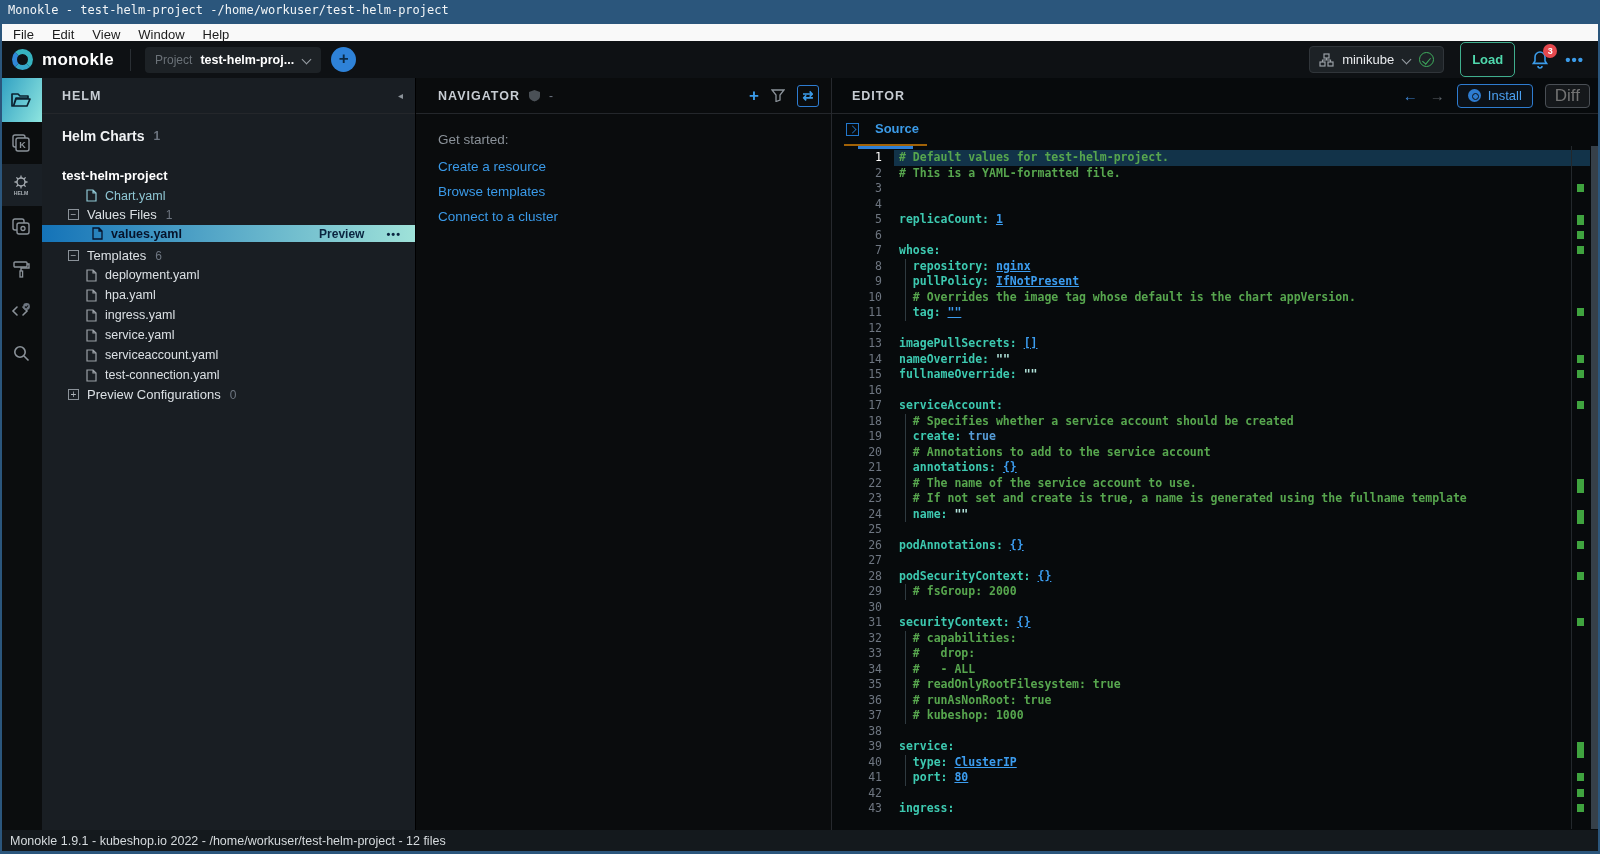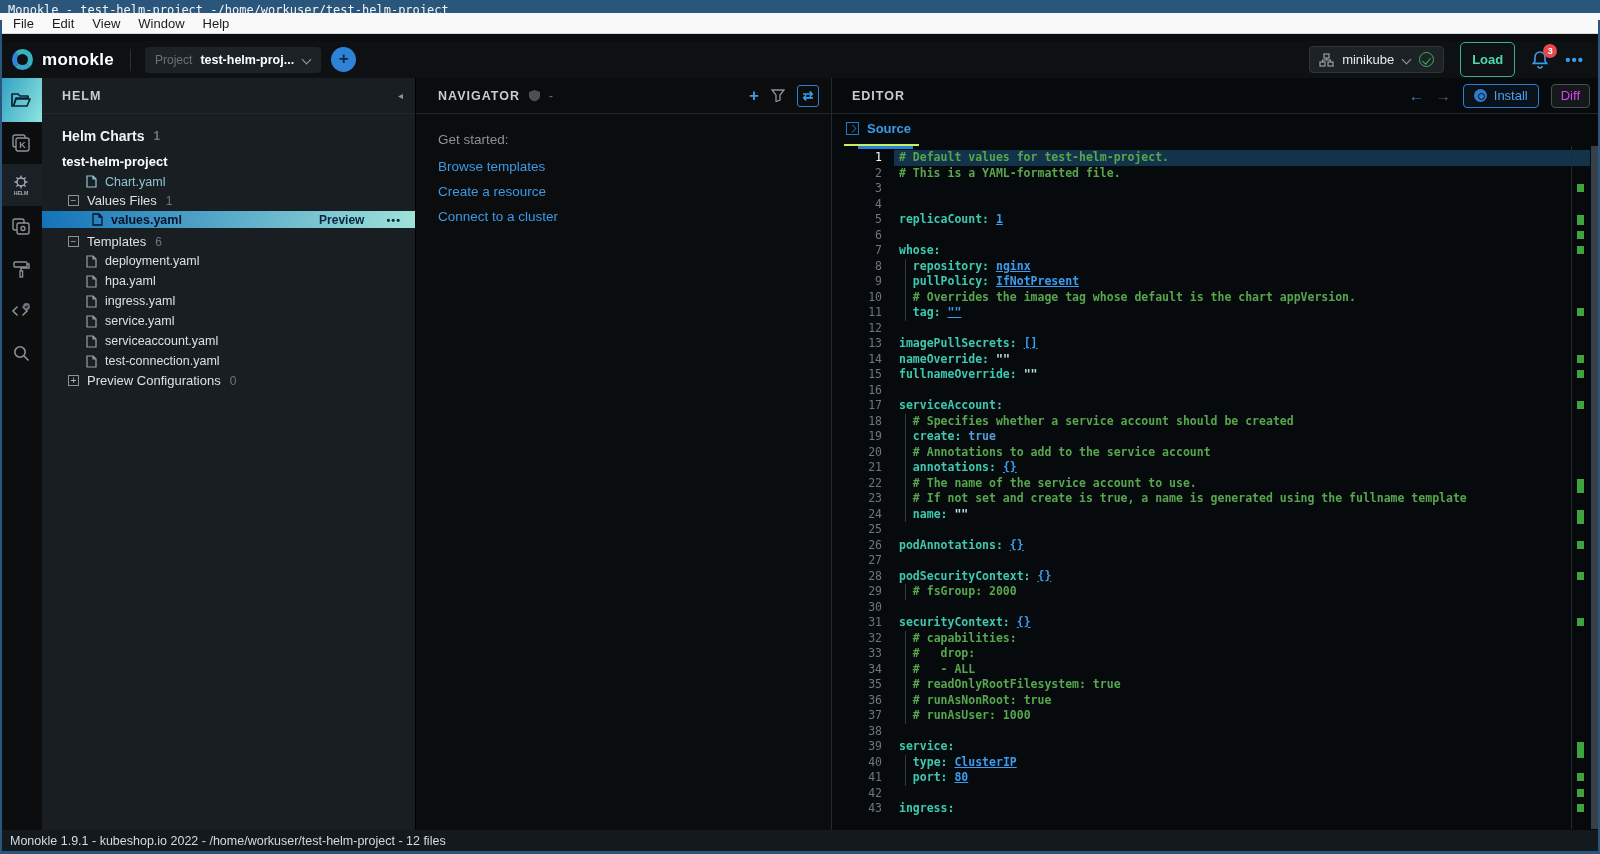--- a/index.html
+++ b/index.html
@@ -4,21 +4,21 @@
 <style>
   * { margin:0; padding:0; box-sizing:border-box; }
   html,body { background:#000; }
   body { font-family:"Liberation Sans", sans-serif; }
   .app { position:relative; width:1600px; height:854px; overflow:hidden; background:#0a0c0e; }
 
   
   .titlebar { position:absolute; top:0; left:0; width:1600px; height:32px; background:#2b567c;
               color:#f2f5f7; font-family:"DejaVu Sans Mono", monospace; font-size:12px;
               line-height:20px; padding-left:8px; }
-  .menubar { position:absolute; top:13px; left:0; width:1600px; height:21px; background:#f9f9f9;
+  .menubar { position:absolute; top:24px; left:0; width:1600px; height:21px; background:#f9f9f9;
              border-bottom:1px solid #d8d8d8; display:flex; align-items:center; padding-left:4px; }
   .menubar .mi { font-size:13px; color:#1b1b1b; padding:0 9px; height:21px; line-height:21px; cursor:default; }
 
   
   .toolbar { position:absolute; top:41px; left:0; width:1600px; height:37px; background:#0e1114;
              display:flex; align-items:center; }
   .brand { display:flex; align-items:center; gap:9px; padding:0 16px 0 12px; }
   .brand .ring { width:21px; height:21px; border-radius:50%; border:5px solid #36b3c0;
                  border-left-color:#2f86d8; border-bottom-color:#35a6c9; background:#0e1114; }
   .brand .bname { color:#fff; font-size:17px; font-weight:bold; letter-spacing:.3px; }
@@ -56,21 +56,21 @@
   .helm-panel { position:absolute; top:0; left:42px; width:373px; height:752px; background:#191e23; }
   .panel-head { height:36px; display:flex; align-items:center; border-bottom:1px solid #24272b; }
   .panel-title { color:#c7cdd3; font-size:12.5px; font-weight:bold; letter-spacing:1px; }
   .helm-panel .panel-head { padding:0 12px 0 20px; }
   .collapse-arrow { margin-left:auto; color:#8b9299; font-size:10px; cursor:pointer; }
 
   .tree { padding-top:10px; }
   .trow { display:flex; align-items:center; height:19px; color:#dbe0e4; font-size:12.5px; cursor:pointer; }
   .trow .cnt { color:#6e7681; margin-left:9px; font-size:12px; }
   .trow.r-charts { height:24px; padding-left:20px; font-size:14px; font-weight:bold; color:#f0f2f4; }
-  .trow.r-root { height:22px; padding-left:20px; font-size:13px; font-weight:bold; color:#fff; margin-top:2px;}
+  .trow.r-root { height:22px; padding-left:20px; font-size:13px; font-weight:bold; color:#fff; margin-top:16px;}
   .trow.r-file1 { padding-left:44px; color:#8fc7d4; }
   .trow.r-group { padding-left:26px; font-size:13px; }
   .trow.r-tfile { height:20px; padding-left:44px; }
   .pmbox { width:11px; height:11px; border:1px solid #8b9299; margin-right:8px; color:#aeb4ba;
            font-size:10px; line-height:9px; text-align:center; flex:0 0 11px; }
   .ficon { margin-right:8px; flex:0 0 auto; display:flex; }
   .sel-row { height:17px; margin:1px 0; background:linear-gradient(90deg,#1473b8,#9fe2d9);
              display:flex; align-items:center; padding-left:50px; cursor:pointer; }
   .sel-row .fname { color:#06132b; font-weight:bold; font-size:12.5px; }
   .sel-row .ficon { color:#06132b; }
@@ -92,24 +92,24 @@
   .editor .panel-head { padding:0 10px 0 20px;gap:12px; }
   .ed-actions { margin-left:auto; display:flex; align-items:center; gap:12px; }
   .nav-arrow { font-size:15px; cursor:pointer; }
   .nav-arrow.back { color:#3b82d0; }
   .nav-arrow.fwd { color:#5a6066; }
   .install-btn { display:flex; align-items:center; gap:7px; border:1px solid #2e7cd0; border-radius:4px;
                  height:24px; padding:0 10px; color:#4ba0f0; font-size:13px; background:#0b1118; cursor:pointer; }
   .helm-dot { width:13px; height:13px; border-radius:50%; background:#2e7cd0; position:relative; }
   .helm-dot::before { content:""; position:absolute; left:4px; top:4px; width:5px; height:5px; border-radius:50%;
                       border:1.3px solid #0b1118; }
-  .diff-btn { border:1px solid #4a4f55; border-radius:4px; height:24px; padding:0 9px; color:#d946ef;
-              font-size:13px; background:#15181b; cursor:pointer; }
+  .diff-btn { border:1px solid #4a4f55; border-radius:4px; height:24px; padding:0 9px; color:#737373;
+              font-size:17px; background:#15181b; cursor:pointer; }
   .tabrow { height:32px; display:flex; align-items:flex-end; padding-left:12px; }
-  .tab { display:flex; align-items:center; gap:8px; padding:0 8px 8px 2px; border-bottom:2px solid #bef264; cursor:pointer; }
+  .tab { display:flex; align-items:flex-end; gap:16px; padding:0 8px 8px 2px; border-bottom:2px solid #a16207; cursor:pointer; }
   .tab .tlabel { color:#3b9be8; font-size:13px; font-weight:bold; }
   .src-icon { width:13px; height:13px; border:1.6px solid #2277cc; position:relative; }
   .src-icon::before { content:""; position:absolute; left:2px; top:2px; width:6px; height:6px;
                       border-right:1.6px solid #2277cc; border-bottom:1.6px solid #2277cc; transform:rotate(-45deg) scale(.8); }
 
   
   .code-area { position:relative; width:100%; height:683px; overflow:hidden;
                font-family:"DejaVu Sans Mono", monospace; font-size:11.5px; font-weight:600; }
   .top-drag { position:absolute; top:0; left:26px; width:55px; height:3px; background:#2e7fd6; }
   .code-lines { position:absolute; top:4px; left:0; right:0; }
@@ -352,22 +352,22 @@
           <span class="nav-plus">+</span>
           <svg width="14" height="13" viewBox="0 0 14 13">
             <path d="M1 1 h12 L9 6 v5 l-4 1.5 V6 Z" fill="none" stroke="#8b9299" stroke-width="1.3"></path>
           </svg>
           <span class="swap-btn">⇄</span>
         </div>
       </div>
       <div class="nav-body">
         <div class="get-started">Get started:</div>
         <div id="nav-links">
+            <a class="nav-link">Create a resource</a>
             <a class="nav-link">Browse templates</a>
-            <a class="nav-link">Create a resource</a>
             <a class="nav-link">Connect to a cluster</a>
           </div>
       </div>
     </div>
 
     <div class="editor">
       <div class="panel-head">
         <span class="panel-title">EDITOR</span>
         <div class="ed-actions">
           <span class="nav-arrow back">←</span>
@@ -417,21 +417,21 @@
             <div class="cl"><span class="ln">27</span><span class="ct"></span></div>
             <div class="cl"><span class="ln">28</span><span class="ct"><span class="tok-k">podSecurityContext:</span><span class="tok-p"> </span><span class="tok-l">{}</span></span></div>
             <div class="cl"><span class="ln">29</span><span class="guide"></span><span class="ct"><span class="tok-p">  </span><span class="tok-c"># fsGroup: 2000</span></span></div>
             <div class="cl"><span class="ln">30</span><span class="ct"></span></div>
             <div class="cl"><span class="ln">31</span><span class="ct"><span class="tok-k">securityContext:</span><span class="tok-p"> </span><span class="tok-l">{}</span></span></div>
             <div class="cl"><span class="ln">32</span><span class="guide"></span><span class="ct"><span class="tok-p">  </span><span class="tok-c"># capabilities:</span></span></div>
             <div class="cl"><span class="ln">33</span><span class="guide"></span><span class="ct"><span class="tok-p">  </span><span class="tok-c">#   drop:</span></span></div>
             <div class="cl"><span class="ln">34</span><span class="guide"></span><span class="ct"><span class="tok-p">  </span><span class="tok-c">#   - ALL</span></span></div>
             <div class="cl"><span class="ln">35</span><span class="guide"></span><span class="ct"><span class="tok-p">  </span><span class="tok-c"># readOnlyRootFilesystem: true</span></span></div>
             <div class="cl"><span class="ln">36</span><span class="guide"></span><span class="ct"><span class="tok-p">  </span><span class="tok-c"># runAsNonRoot: true</span></span></div>
-            <div class="cl"><span class="ln">37</span><span class="guide"></span><span class="ct"><span class="tok-p">  </span><span class="tok-c"># runAsUser: 1000</span></span></div>
+            <div class="cl"><span class="ln">37</span><span class="guide"></span><span class="ct"><span class="tok-p">  </span><span class="tok-c"># kubeshop: 1000</span></span></div>
             <div class="cl"><span class="ln">38</span><span class="ct"></span></div>
             <div class="cl"><span class="ln">39</span><span class="ct"><span class="tok-k">service:</span></span></div>
             <div class="cl"><span class="ln">40</span><span class="guide"></span><span class="ct"><span class="tok-p">  </span><span class="tok-k">type:</span><span class="tok-p"> </span><span class="tok-l">ClusterIP</span></span></div>
             <div class="cl"><span class="ln">41</span><span class="guide"></span><span class="ct"><span class="tok-p">  </span><span class="tok-k">port:</span><span class="tok-p"> </span><span class="tok-l">80</span></span></div>
             <div class="cl"><span class="ln">42</span><span class="ct"></span></div>
             <div class="cl"><span class="ln">43</span><span class="ct"><span class="tok-k">ingress:</span></span></div>
           </div>
         <div class="ruler" id="overview-ruler">
             <div class="rmark" style="top: 38px; height: 8px;"></div>
             <div class="rmark" style="top: 69px; height: 10px;"></div>

